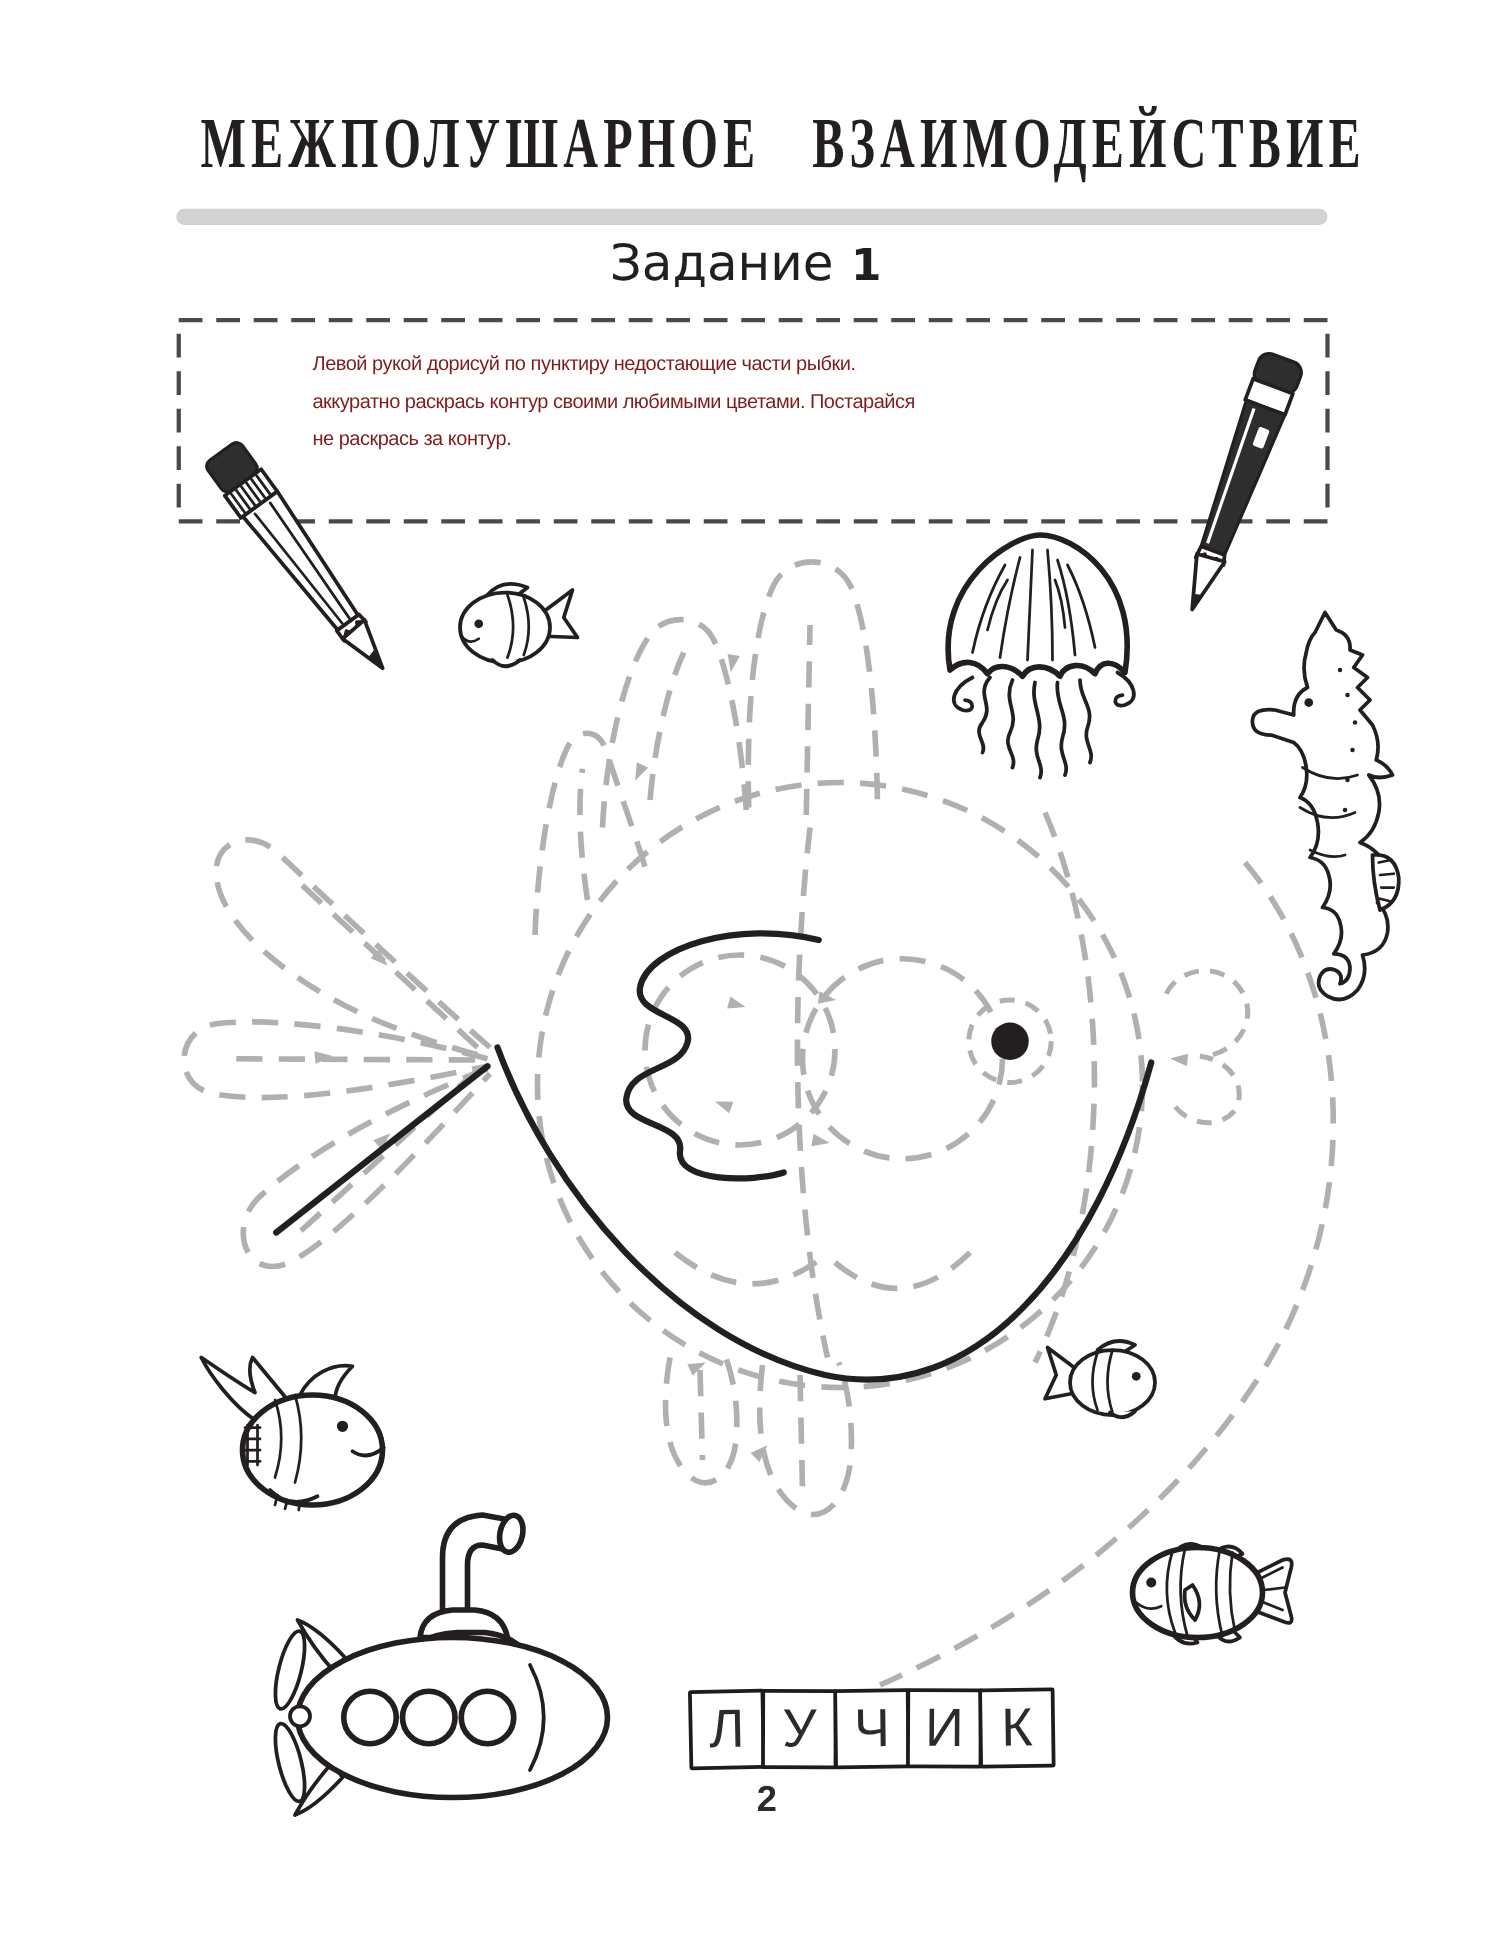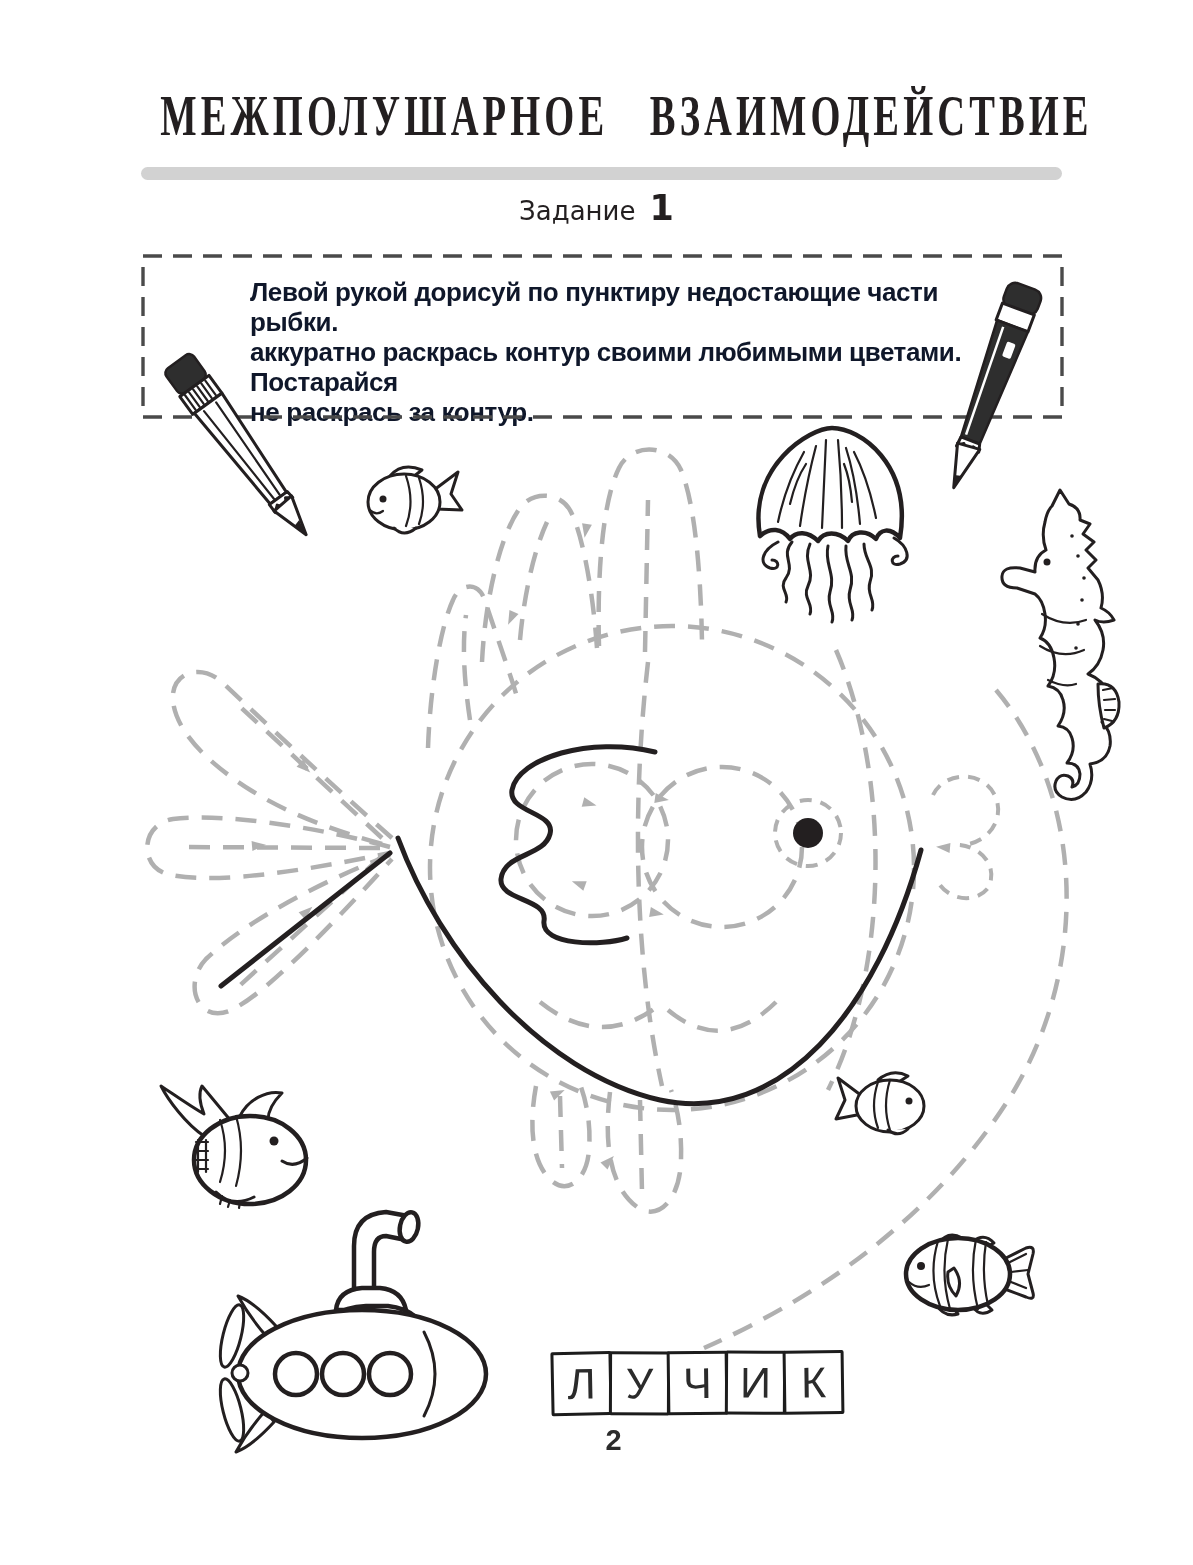--- a/index.html
+++ b/index.html
@@ -18,27 +18,27 @@
     display:inline-block; font-family:"Liberation Serif", serif; font-weight:bold;
     font-size:47px; letter-spacing:5px; word-spacing:34px; white-space:nowrap;
     transform:scale(0.82,1.22); transform-origin:center;
   }
   .divider{
     position:absolute; left:141px; top:167px; width:921px; height:13px;
     border-radius:7px; background:var(--divider-gray);
   }
   .task-wrap{position:absolute; left:0; top:188px; width:100%; text-align:center;
     font-family:"DejaVu Sans", sans-serif;}
-  .task-label{font-size:26px;}
+  .task-label{font-size:40px;}
   .task-number{font-size:35px; font-weight:bold; margin-left:14px;}
   
   .instr{
     position:absolute; left:250px; top:277px; width:730px;
-    font-family:"Liberation Sans", sans-serif; font-size:26px; font-weight:700;
-    letter-spacing:-0.4px; line-height:30px; color:#0f172a;
+    font-family:"Liberation Sans", sans-serif; font-size:16px; font-weight:400;
+    letter-spacing:-0.4px; line-height:30px; color:#7f1d1d;
   }
   
   .answer-row{position:absolute; left:551px; top:1351px; display:flex; transform:rotate(-0.3deg);}
   .letter-cell{
     width:55px; height:58px; background:#fff; border:3px solid #1c1c1c;
     margin-left:-3px; display:flex; align-items:center; justify-content:center;
     font-size:43px; color:#2b2b2b; border-radius:2px;
   }
   .letter-cell:first-child{margin-left:0;}
   .letter-cell:nth-child(1){transform:rotate(-0.8deg);}

